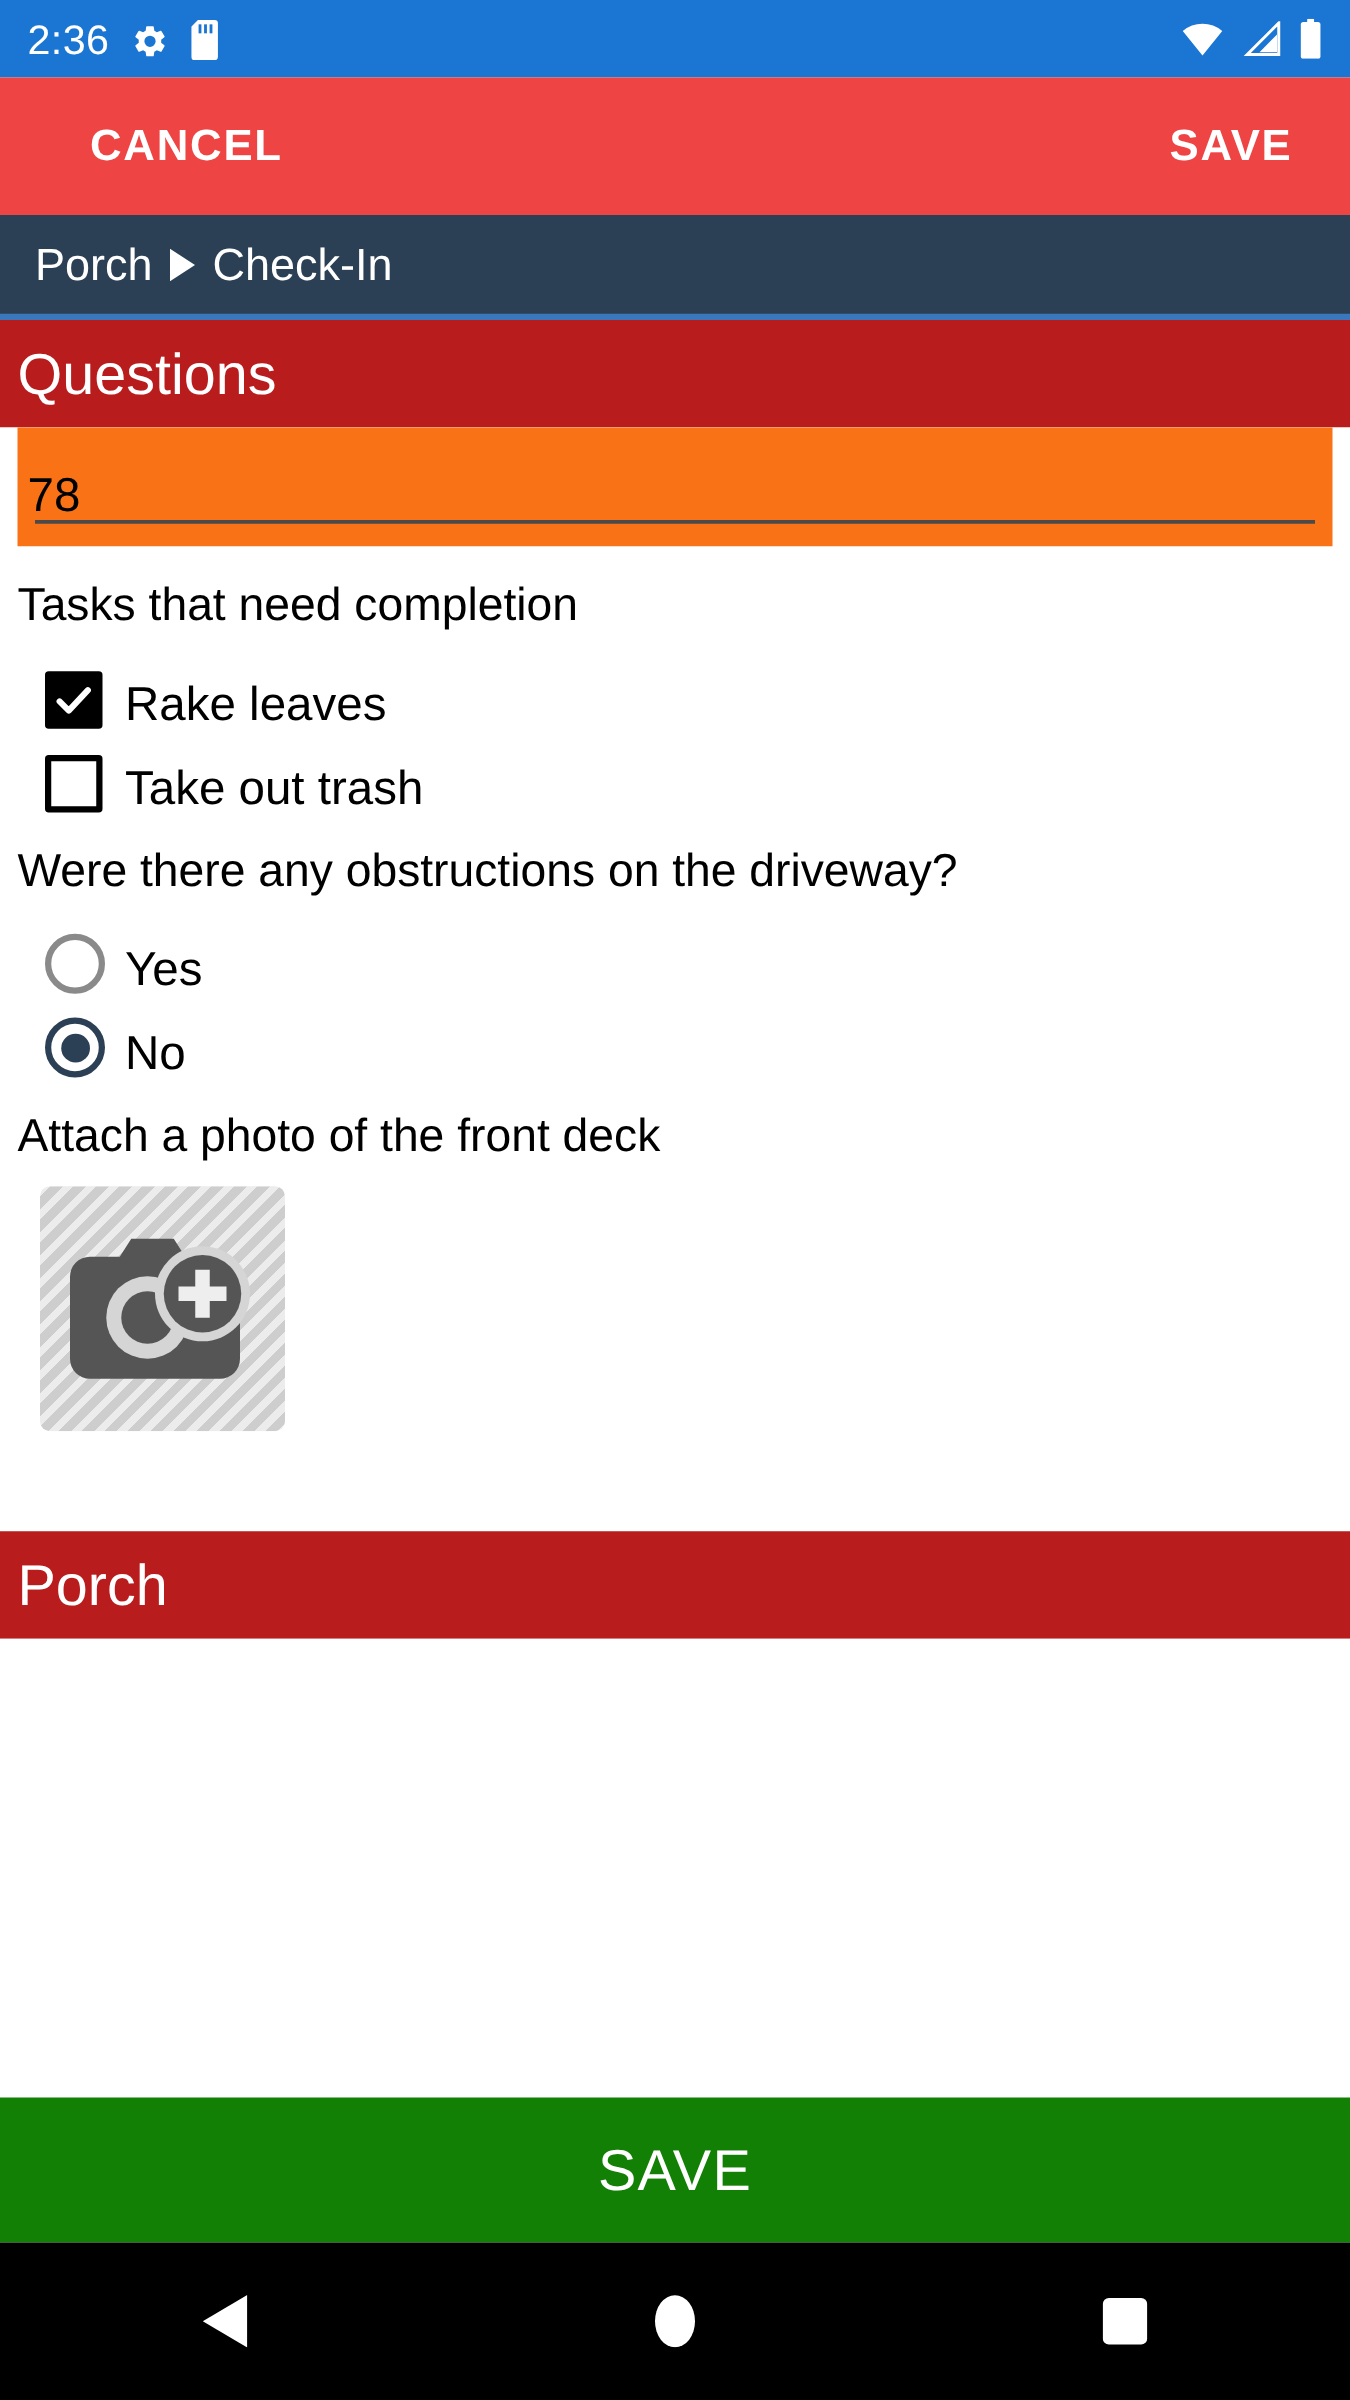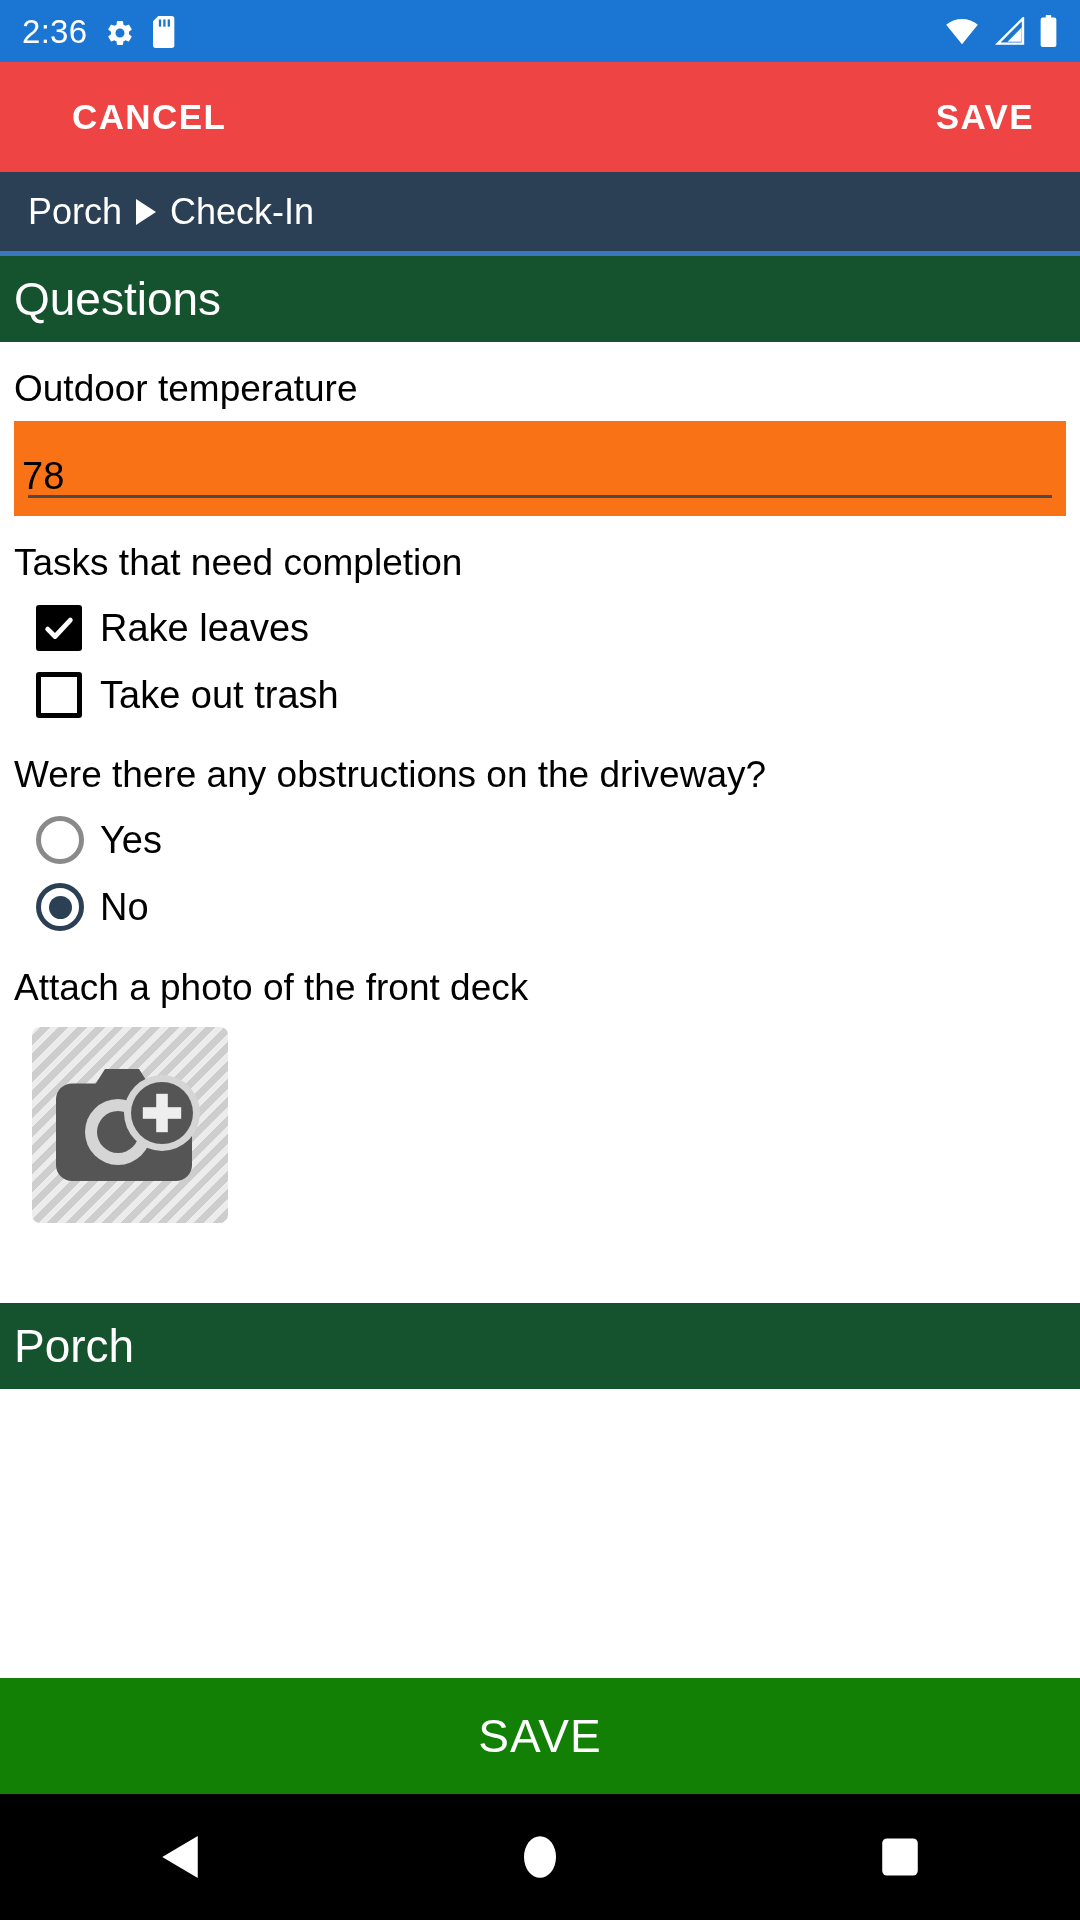--- a/index.html
+++ b/index.html
@@ -44,21 +44,21 @@
     flex:0 0 84px; height:84px; background:#2c4055;
     display:flex; align-items:center; padding:0 28px;
     color:#ffffff; border-bottom:5px solid #3b77bd;
   }
   .crumb { font-size:36px; color:#ffffff; }
   .crumb-sep { margin:0 14px; display:flex; align-items:center; }
   .crumb-sep svg { width:20px; height:26px; display:block; }
 
   
   .section-header {
-    background:#14532d; color:#ffffff;
+    background:#b91c1c; color:#ffffff;
     display:flex; align-items:center; padding:0 14px;
   }
   .section-header .title { font-size:46px; font-weight:normal; }
   .section-questions { flex:0 0 86px; height:86px; }
   .section-note { flex:0 0 86px; height:86px; }
 
   
   .form-body { background:#ffffff; padding:0 14px; }
 
   .field-label {
@@ -75,21 +75,21 @@
     font-size:38px; color:#000000;
     padding:0 8px 18px 8px;
   }
   .text-input .underline {
     position:absolute; left:14px; right:14px; bottom:18px;
     height:3px; background:#4a4a4a;
   }
 
   
   .opt-list { padding-left:22px; }
-  .opt-row { display:flex; align-items:center; height:67px; }
+  .opt-row { display:flex; align-items:flex-end; height:67px; }
   .cbox {
     width:46px; height:46px; flex:0 0 46px; margin-right:18px;
     border:5px solid #000000; border-radius:3px; background:#ffffff;
     display:flex; align-items:center; justify-content:center;
   }
   .cbox.checked { background:#000000; border-color:#000000; }
   .cbox svg { width:34px; height:34px; display:block; }
   .opt-label { font-size:38px; color:#000000; line-height:1; }
 
   
@@ -193,21 +193,20 @@
     </span>
     <span class="crumb">Check-In</span>
   </div>
 
   <div class="section-header section-questions">
     <span class="title">Questions</span>
   </div>
 
   <div class="form-body">
 
-    <div class="field-label">Outdoor temperature</div>
     <div class="text-input">
       <span class="value">78</span>
       <div class="underline"></div>
     </div>
 
     <div class="field-label">Tasks that need completion</div>
     <div class="opt-list">
 
       <div class="opt-row">
         <span class="cbox checked">

